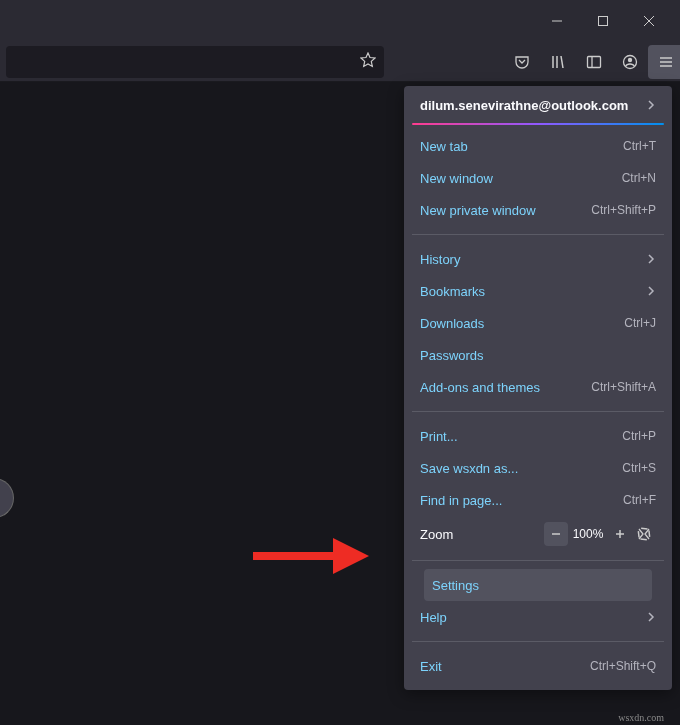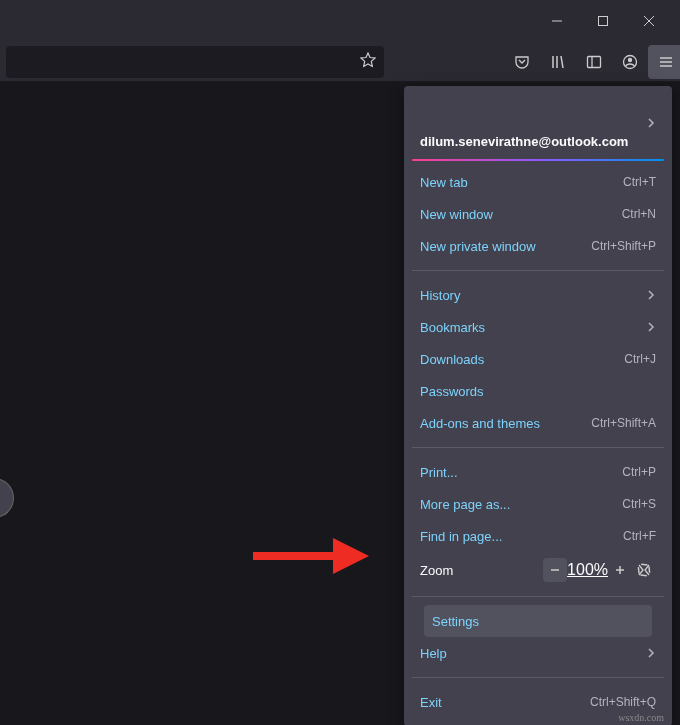--- a/index.html
+++ b/index.html
@@ -16,35 +16,35 @@
     .toolbar-btn { width: 36px; height: 34px; display: flex; align-items: center; justify-content: center; color: #ccc; border-radius: 4px; }
     .toolbar-btn.active { background: #52525e; }
     .toolbar-btn svg { width: 16px; height: 16px; }
     
     .content { position: relative; height: calc(725px - 82px); background: #17171c; }
     
     .menu-panel { position: absolute; top: 4px; right: 8px; width: 268px; background: #42414d; border-radius: 4px; box-shadow: 0 4px 16px rgba(0,0,0,0.4); color: #fbfbfe; font-size: 13px; padding-bottom: 4px; }
     
     .account-row { display: flex; align-items: center; justify-content: space-between; padding: 12px 16px; border-bottom: 1px solid transparent; position: relative; }
     .account-row::after { content: ""; position: absolute; left: 8px; right: 8px; bottom: 0; height: 2px; background: linear-gradient(90deg, #ff3c8e, #9059ff, #0090ed); border-radius: 2px; }
-    .account-email { font-weight: 600; margin-top: 36px; }
+    .account-email { font-weight: 600; }
     
     .menu-section { padding: 4px 0; }
     .divider { height: 1px; background: #5b5b66; margin: 4px 8px; }
     
     .menu-item { display: flex; align-items: center; justify-content: space-between; padding: 8px 16px; height: 32px; }
     .menu-item.highlighted { background: #52525e; margin: 0 20px; border-radius: 4px; padding: 8px 8px; }
     .menu-label { color: #7dd3fc; }
     .menu-shortcut { color: #b4b4be; font-size: 12px; }
     .chevron { color: #b4b4be; }
     
     .zoom-row { display: flex; align-items: center; padding: 6px 16px; height: 36px; gap: 0; }
     .zoom-label { flex: 1; }
     .zoom-ctrl { width: 24px; height: 24px; display: flex; align-items: center; justify-content: center; color: #ccc; border-radius: 4px; background: #52525e; }
-    .zoom-value { min-width: 40px; text-align: center; font-size: 16px; text-decoration: underline; }
+    .zoom-value { min-width: 40px; text-align: center; font-size: 12px; }
     .zoom-fullscreen { width: 24px; height: 24px; display: flex; align-items: center; justify-content: center; color: #ccc; }
     
     .arrow-annotation { position: absolute; top: 470px; left: 253px; pointer-events: none; }
     .arrow-line { width: 80px; height: 8px; background: #ee2c24; }
     .arrow-head { width: 0; height: 0; border-top: 18px solid transparent; border-bottom: 18px solid transparent; border-left: 36px solid #ee2c24; position: absolute; right: -36px; top: -14px; }
     
     .side-handle { position: absolute; left: -6px; top: 396px; width: 20px; height: 40px; background: #42414d; border-radius: 0 20px 20px 0; border: 1px solid #666; }
     
     .watermark { position: absolute; bottom: 2px; right: 16px; color: #888; font-size: 10px; font-family: Liberation Serif, serif; }
   </style>
@@ -169,21 +169,21 @@
         <span class="menu-shortcut">Ctrl+Shift+A</span>
       </div>
     </div>
     <div class="divider"></div>
     <div class="menu-section">
       <div class="menu-item">
         <span class="menu-label">Print...</span>
         <span class="menu-shortcut">Ctrl+P</span>
       </div>
       <div class="menu-item">
-        <span class="menu-label">More page as...</span>
+        <span class="menu-label">Save wsxdn as...</span>
         <span class="menu-shortcut">Ctrl+S</span>
       </div>
       <div class="menu-item">
         <span class="menu-label">Find in page...</span>
         <span class="menu-shortcut">Ctrl+F</span>
       </div>
       <div class="zoom-row">
         <span class="zoom-label">Zoom</span>
         <div class="zoom-ctrl">
           <svg width="10" height="10" viewBox="0 0 10 10">

